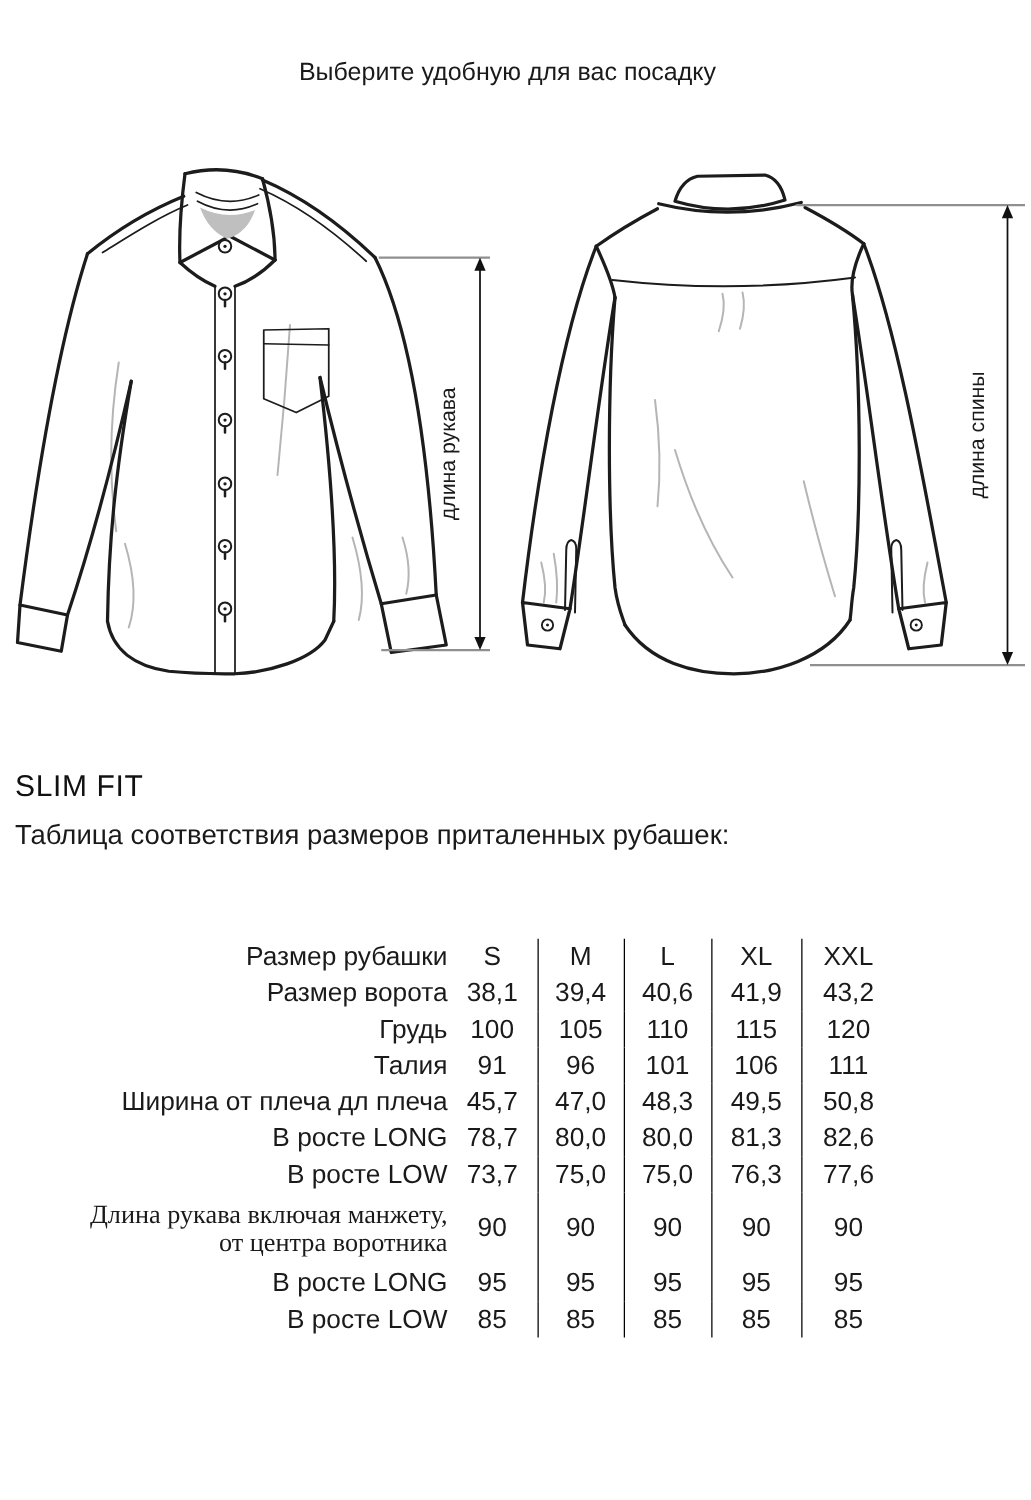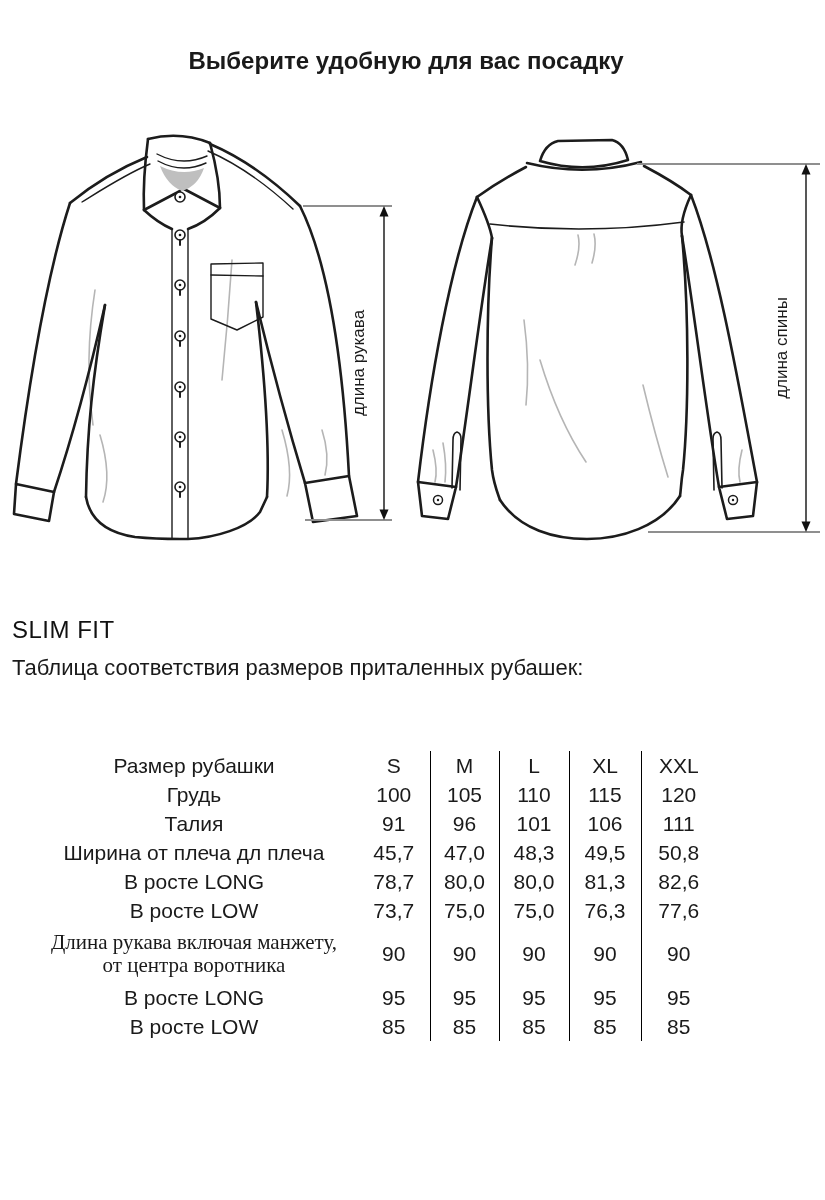--- a/index.html
+++ b/index.html
@@ -2,39 +2,39 @@
 <html><head>
 <meta charset="utf-8">
 <style>
   html,body{margin:0;padding:0;}
   body{
     width:825px;height:1200px;position:relative;background:#ffffff;
     font-family:"Liberation Sans",sans-serif;color:#000;overflow:hidden;
   }
   .page-title{
     position:absolute;top:47px;left:0;width:812px;text-align:center;
-    font-size:24px;letter-spacing:0px;color:#1a1a1a;font-weight:bold;
+    font-size:20px;letter-spacing:0px;color:#1a1a1a;
   }
   .illustration{position:absolute;top:130px;left:0;}
   .illustration text{
     font-family:"Liberation Sans",sans-serif;font-size:17px;fill:#1a1a1a;
   }
   .fit-heading{
     position:absolute;top:616px;left:12px;font-size:24px;font-weight:normal;
     letter-spacing:0.5px;color:#111;
   }
   .fit-subtitle{
     position:absolute;top:655px;left:12px;font-size:22px;color:#1a1a1a;
   }
   .size-table{
     position:absolute;top:751px;left:30px;width:686px;
     border-collapse:collapse;font-size:21px;color:#1a1a1a;table-layout:fixed;
   }
   .size-table td{height:29px;padding:0;vertical-align:middle;}
-  .size-table td.lbl{text-align:center;margin-left:14px;}
+  .size-table td.lbl{text-align:right;margin-left:14px;}
   .size-table td.val{text-align:center;}
   .size-table td.sep{border-left:1.5px solid #000;}
   .size-table tr.row-double td{height:58px;}
   .size-table td.lbl.two-line{white-space:pre-line;line-height:23px;font-family:Liberation Serif, serif;}
   .col-label{width:328px;}
   .col-s{width:72px;}.col-m{width:69px;}.col-l{width:70px;}
   .col-xl{width:72px;}.col-xxl{width:75px;}
 </style>
 </head>
 <body>
@@ -202,20 +202,28 @@
   <tbody>
     <tr>
       <td class="lbl">Размер рубашки</td>
       <td class="val">S</td>
       <td class="val sep">M</td>
       <td class="val sep">L</td>
       <td class="val sep">XL</td>
       <td class="val sep">XXL</td>
     </tr>
     <tr>
+      <td class="lbl">Размер ворота</td>
+      <td class="val">38,1</td>
+      <td class="val sep">39,4</td>
+      <td class="val sep">40,6</td>
+      <td class="val sep">41,9</td>
+      <td class="val sep">43,2</td>
+    </tr>
+    <tr>
       <td class="lbl">Грудь</td>
       <td class="val">100</td>
       <td class="val sep">105</td>
       <td class="val sep">110</td>
       <td class="val sep">115</td>
       <td class="val sep">120</td>
     </tr>
     <tr>
       <td class="lbl">Талия</td>
       <td class="val">91</td>

